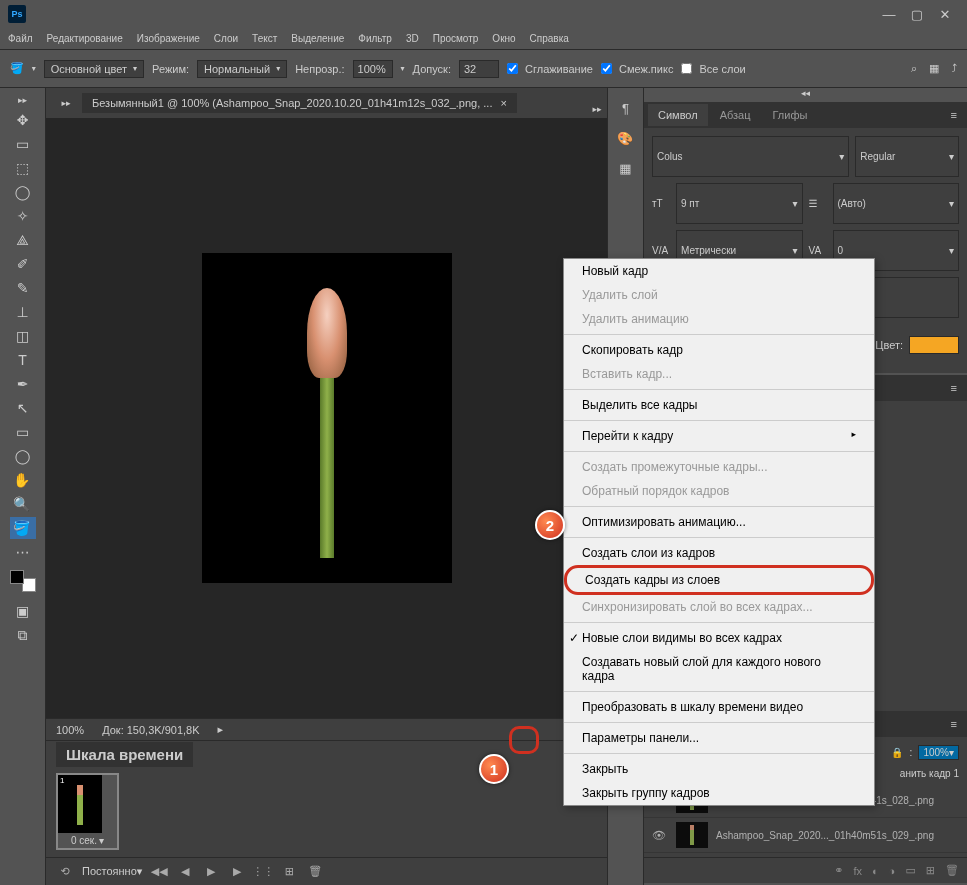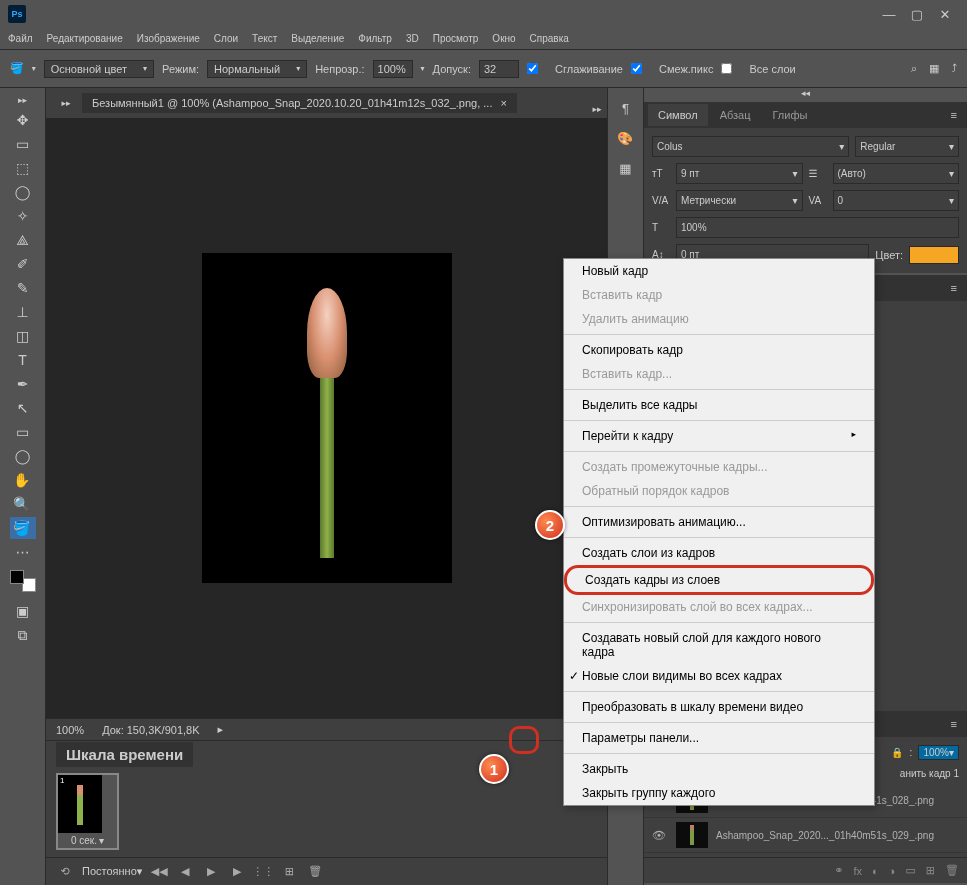--- a/index.html
+++ b/index.html
@@ -4,24 +4,24 @@
 <style>
 * { margin: 0; padding: 0; box-sizing: border-box; font-family: -apple-system, "Segoe UI", Arial, sans-serif; }
 body { background: #323232; color: #ccc; font-size: 11px; width: 967px; height: 885px; overflow: hidden; position: relative; }
 .titlebar { height: 28px; background: #535353; display: flex; align-items: center; padding: 0 8px; }
 .ps-logo { width: 18px; height: 18px; background: #001e36; color: #31a8ff; display: flex; align-items: center; justify-content: center; font-weight: bold; font-size: 9px; border-radius: 2px; margin-right: 8px; }
 .win-controls { margin-left: auto; display: flex; }
 .win-btn { width: 28px; height: 20px; display: flex; align-items: center; justify-content: center; color: #ccc; font-size: 13px; }
 .menubar { height: 22px; background: #535353; display: flex; align-items: center; padding: 0 8px; gap: 14px; font-size: 10px; border-bottom: 1px solid #2a2a2a; }
 .menubar span { cursor: default; }
 .optbar { height: 38px; background: #535353; display: flex; align-items: center; padding: 0 10px; gap: 8px; border-bottom: 1px solid #2a2a2a; font-size: 11px; }
-.optbar .sel { background: #3f3f3f; border: 1px solid #2a2a2a; padding: 2px 6px; display: inline-flex; align-items: center; gap: 16px; }
+.optbar .sel { background: #3f3f3f; border: 1px solid #2a2a2a; padding: 2px 6px; display: inline-flex; align-items: center; gap: 6px; }
 .optbar .chev { font-size: 8px; }
 .optbar .inp { background: #3f3f3f; border: 1px solid #2a2a2a; padding: 2px 4px; width: 40px; }
-.optbar label { display: flex; align-items: center; gap: 17px; justify-content: center; }
+.optbar label { display: flex; align-items: center; gap: 7px; justify-content: center; }
 .optbar input[type=checkbox] { width: 11px; height: 11px; }
 .main { display: flex; height: calc(100% - 88px); }
 .tools { width: 46px; background: #535353; display: flex; flex-direction: column; align-items: center; padding: 4px 0; gap: 0; border-right: 1px solid #2a2a2a; }
 .tool { width: 26px; height: 22px; display: flex; align-items: center; justify-content: center; color: #ccc; font-size: 14px; margin: 1px 0; position: relative; }
 .tool.active { background: #3a6ea5; }
 .tool.expand { height: 14px; font-size: 9px; }
 .swatch { width: 26px; height: 22px; margin-top: 6px; position: relative; }
 .swatch .fg { width: 14px; height: 14px; background: #000; border: 1px solid #888; position: absolute; top: 0; left: 0; }
 .swatch .bg { width: 14px; height: 14px; background: #fff; border: 1px solid #888; position: absolute; bottom: 0; right: 0; }
 .center { flex: 1; display: flex; flex-direction: column; background: #2a2a2a; }
@@ -50,21 +50,21 @@
 .right-strip { width: 36px; background: #535353; border-right: 1px solid #2a2a2a; display: flex; flex-direction: column; align-items: center; padding-top: 10px; gap: 10px; }
 .right-strip .ic { width: 20px; height: 20px; display: flex; align-items: center; justify-content: center; font-size: 13px; }
 .right-main { flex: 1; display: flex; flex-direction: column; }
 .panel { background: #3f3f3f; margin-bottom: 2px; }
 .panel-tabs { height: 26px; display: flex; align-items: center; padding: 0 4px; gap: 2px; background: #323232; }
 .panel-tab { padding: 5px 10px; font-size: 11px; color: #999; }
 .panel-tab.active { background: #3f3f3f; color: #ccc; }
 .panel-menu { margin-left: auto; padding: 0 6px; font-size: 11px; }
 .char-body { padding: 8px; display: flex; flex-direction: column; gap: 6px; }
 .char-row { display: flex; align-items: center; gap: 6px; }
-.char-sel { background: #3f3f3f; border: 1px solid #2a2a2a; padding: 4px 4px; font-size: 10px; flex: 1; display: flex; justify-content: space-between; align-items: center; }
+.char-sel { background: #3f3f3f; border: 1px solid #2a2a2a; padding: 14px 4px; font-size: 10px; flex: 1; display: flex; justify-content: space-between; align-items: center; }
 .char-lbl { width: 18px; font-size: 10px; display: flex; align-items: center; }
 .color-sw { width: 50px; height: 18px; background: #f5a623; border: 1px solid #2a2a2a; }
 .layers-body { padding: 4px 0; }
 .layer-controls { display: flex; align-items: center; padding: 4px 8px; gap: 6px; font-size: 10px; justify-content: flex-end; }
 .layer-controls .sel { background: #0369a1; border: 1px solid #2a2a2a; padding: 1px 4px; }
 .layer-row { display: flex; align-items: center; padding: 4px 8px; gap: 8px; border-bottom: 1px solid #333; }
 .layer-row.dim { opacity: 0.8; }
 .eye { width: 16px; font-size: 11px; }
 .layer-thumb { width: 32px; height: 26px; background: #000; position: relative; }
 .layer-thumb .mf { position: absolute; left: 50%; top: 3px; transform: translateX(-50%); width: 4px; height: 20px; background: linear-gradient(to bottom, #d89070 0%, #d89070 25%, #8fb04a 25%, #8fb04a 100%); }
@@ -331,45 +331,45 @@
           <span>⊞</span>
           <span>🗑</span>
         </div>
       </div>
     </div>
   </div>
 </div>
 
 <div class="context-menu">
   <div class="cm-item">Новый кадр</div>
-  <div class="cm-item disabled">Вставить кадр</div>
+  <div class="cm-item disabled">Удалить слой</div>
   <div class="cm-item disabled">Удалить анимацию</div>
   <div class="cm-sep"></div>
   <div class="cm-item">Скопировать кадр</div>
   <div class="cm-item disabled">Вставить кадр...</div>
   <div class="cm-sep"></div>
   <div class="cm-item">Выделить все кадры</div>
   <div class="cm-sep"></div>
   <div class="cm-item arrow">Перейти к кадру</div>
   <div class="cm-sep"></div>
   <div class="cm-item disabled">Создать промежуточные кадры...</div>
   <div class="cm-item disabled">Обратный порядок кадров</div>
   <div class="cm-sep"></div>
   <div class="cm-item">Оптимизировать анимацию...</div>
   <div class="cm-sep"></div>
   <div class="cm-item">Создать слои из кадров</div>
   <div class="cm-item highlighted">Создать кадры из слоев</div>
   <div class="cm-item disabled">Синхронизировать слой во всех кадрах...</div>
   <div class="cm-sep"></div>
+  <div class="cm-item check">Новые слои видимы во всех кадрах</div>
   <div class="cm-item">Создавать новый слой для каждого нового кадра</div>
-  <div class="cm-item check">Новые слои видимы во всех кадрах</div>
   <div class="cm-sep"></div>
   <div class="cm-item">Преобразовать в шкалу времени видео</div>
   <div class="cm-sep"></div>
   <div class="cm-item">Параметры панели...</div>
   <div class="cm-sep"></div>
   <div class="cm-item">Закрыть</div>
-  <div class="cm-item">Закрыть группу каждого</div>
+  <div class="cm-item">Закрыть группу кадров</div>
 </div>
 
 <div class="trigger-highlight"></div>
 <div class="callout" style="left:479px;top:754px;">1</div>
 <div class="callout" style="left:535px;top:510px;">2</div>
 
 </body></html>

